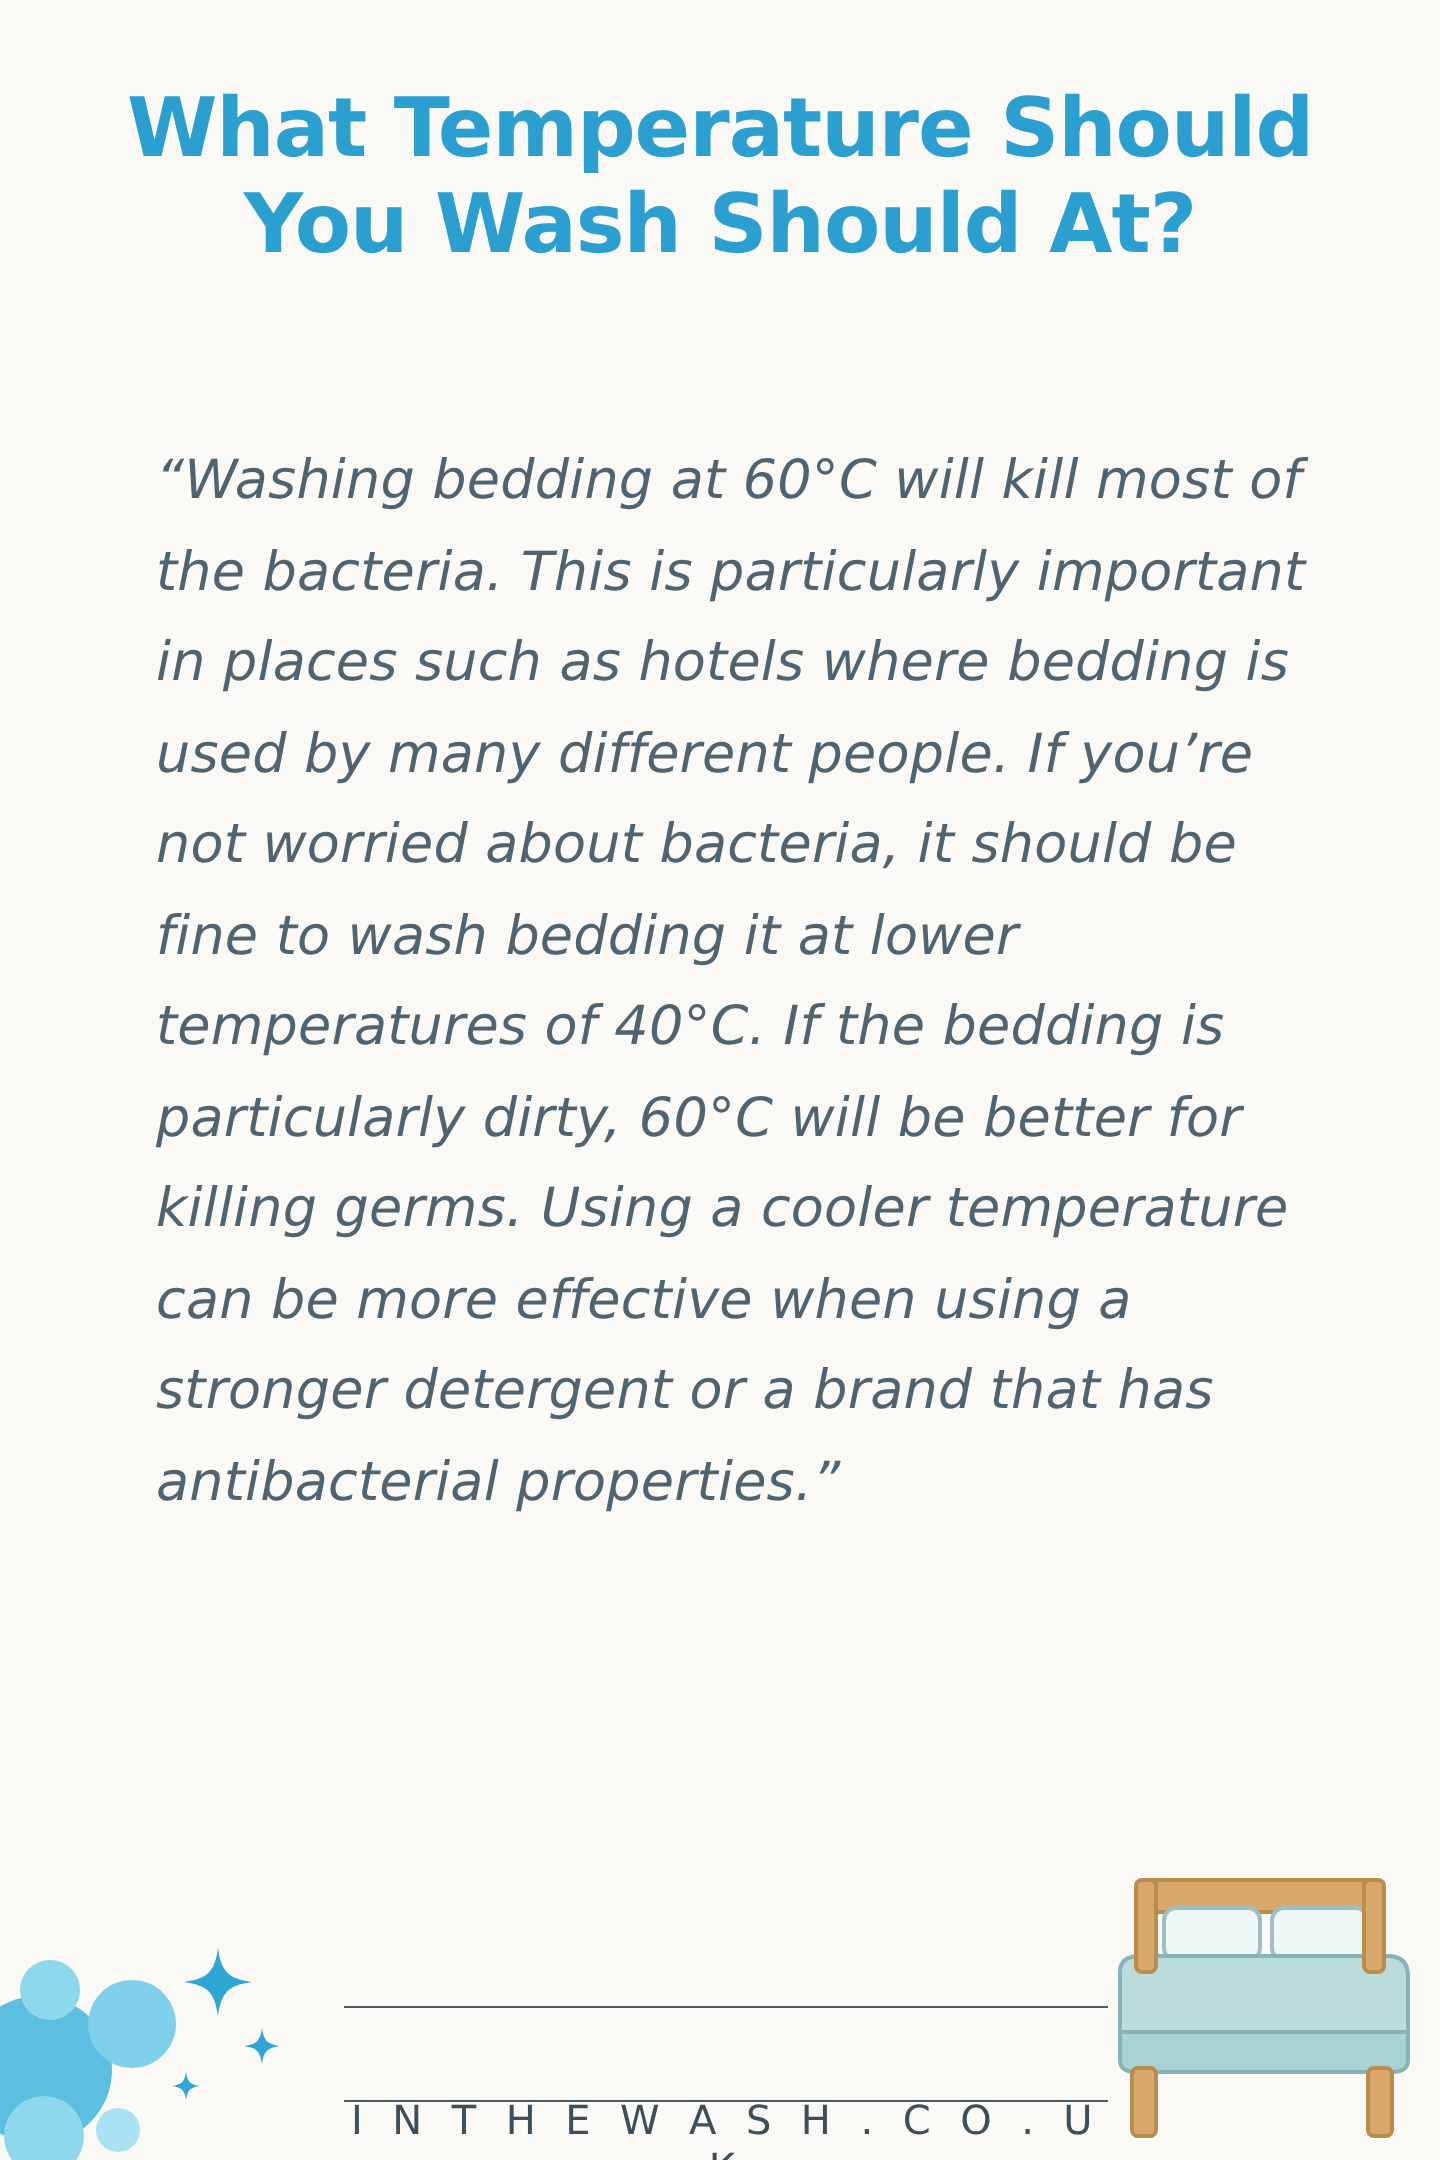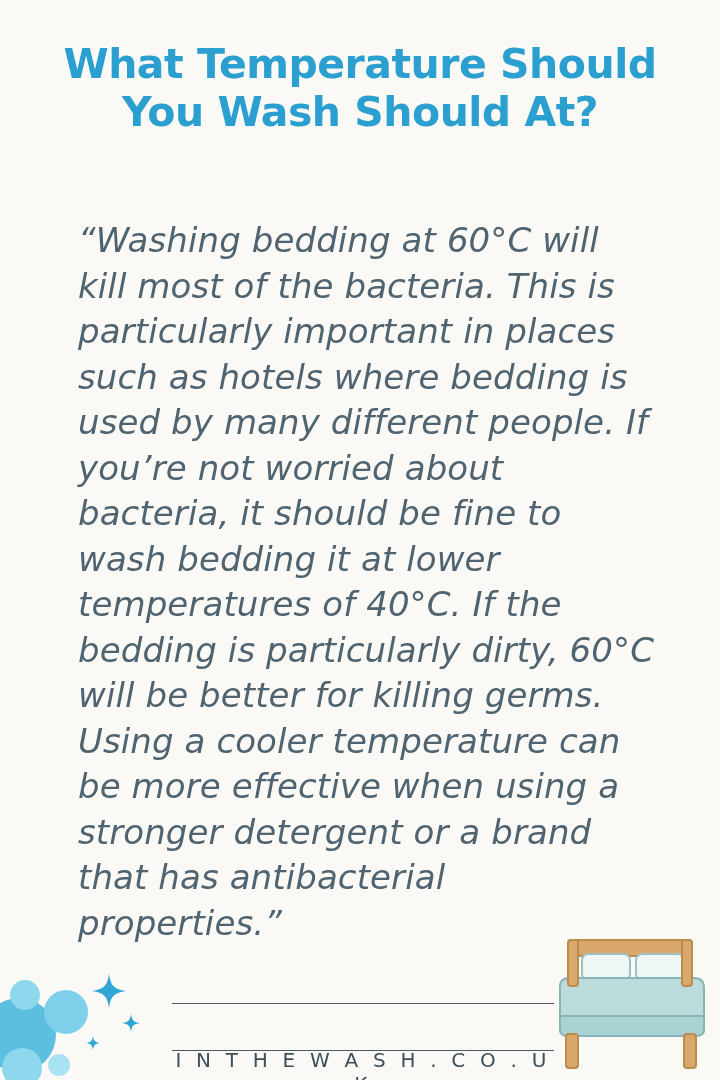--- a/index.html
+++ b/index.html
@@ -50,21 +50,21 @@
 
   
   .quote {
     position: absolute;
     left: 78px;
     top: 218px;
     width: 580px;
     color: #4f6470;
     font-family: "DejaVu Sans", sans-serif;
     font-style: italic;
-    font-size: 34px;
+    font-size: 27px;
     line-height: 45.5px;
     letter-spacing: 0.1px;
   }
 
   
   .footer-rule-top {
     position: absolute;
     left: 172px;
     top: 1003px;
     width: 382px;

